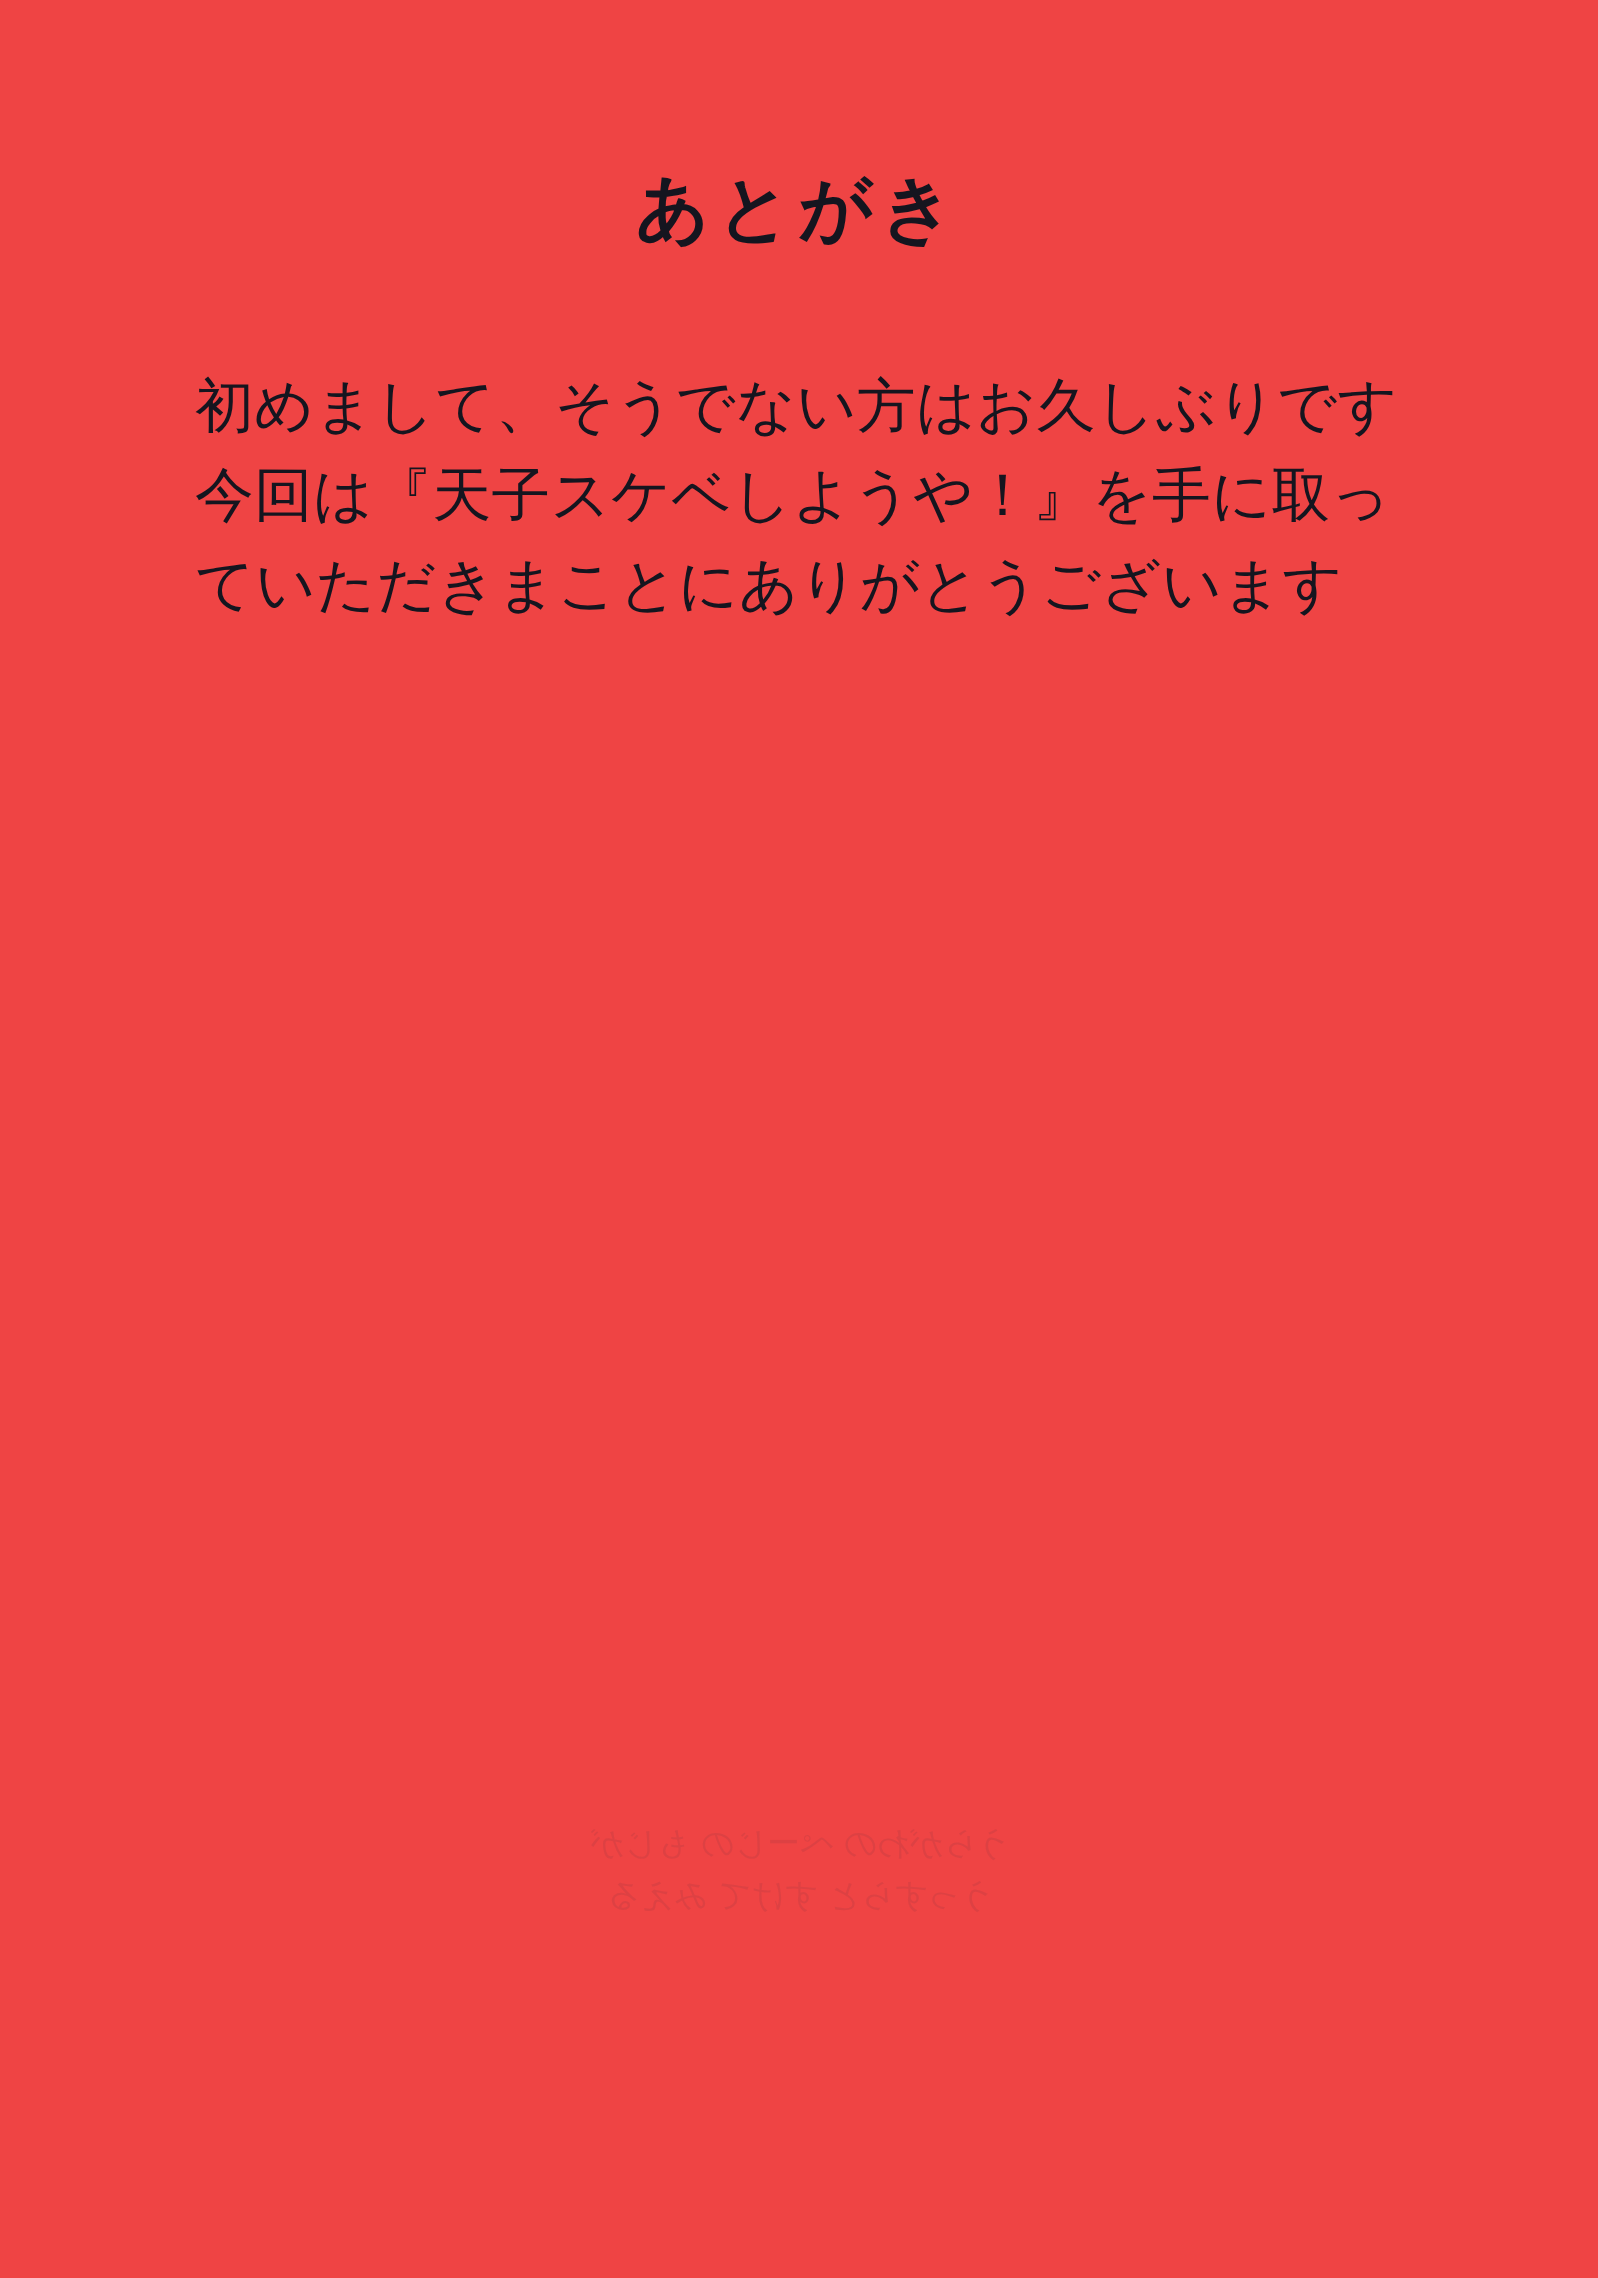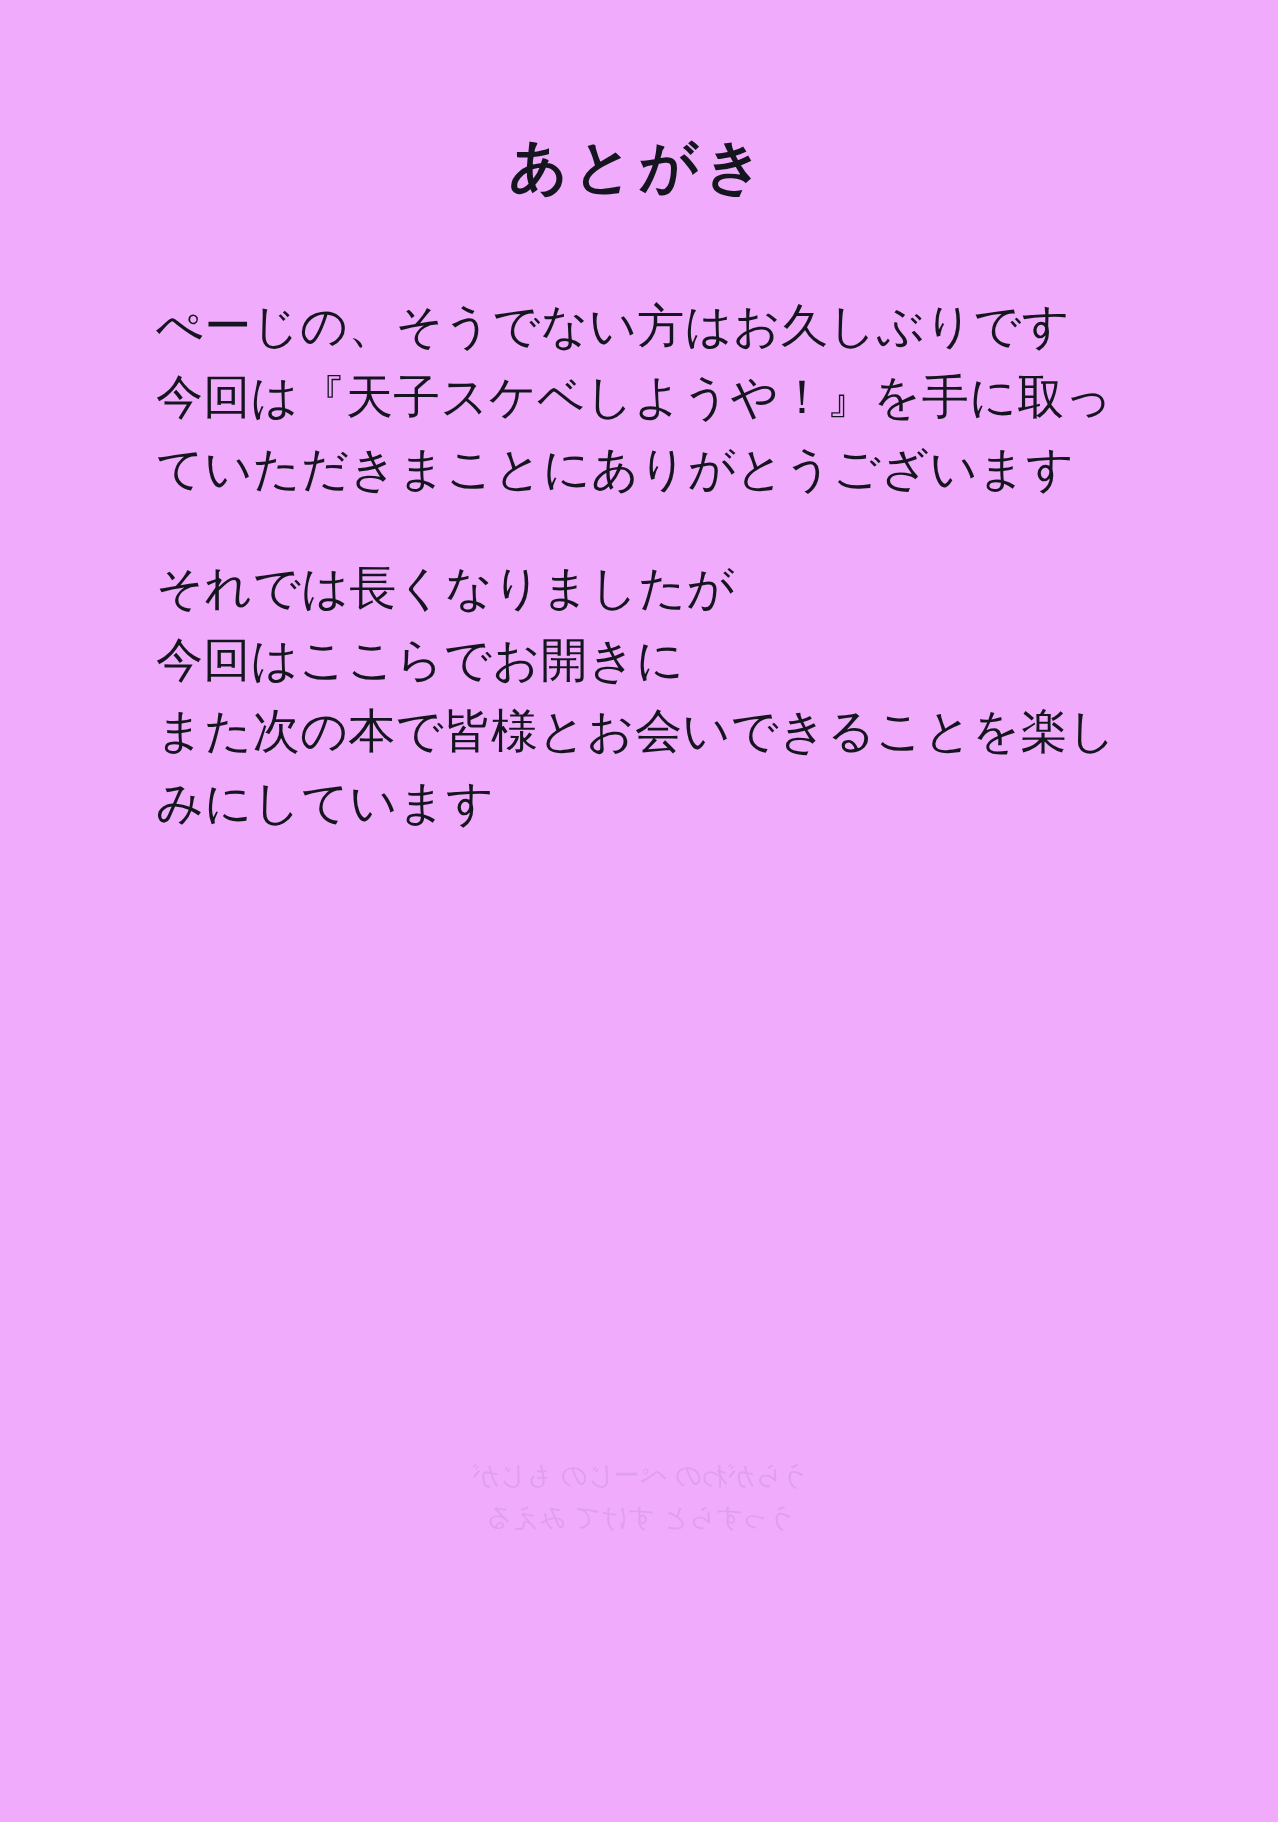--- a/index.html
+++ b/index.html
@@ -12,21 +12,21 @@
     height: 1822px;
     position: relative;
     font-family: "DejaVu Sans", sans-serif;
     color: #1a1a28;
     overflow: hidden;
   }
 
   .page {
     position: absolute;
     inset: 0;
-    background: #f0abfc;
+    background: #ef4444;
     text-decoration: underline;
   }
 
   .afterword-title {
     position: absolute;
     top: 128px;
     left: 0;
     width: 100%;
     text-align: center;
     font-size: 58px;
@@ -73,23 +73,20 @@
   }
 </style>
 </head>
 <body>
 
 <div class="page">
 
   <div class="afterword-title">あとがき</div>
 
   <div class="body-block">
-    <p class="para">ぺーじの、そうでない方はお久しぶりです
+    <p class="para">初めまして、そうでない方はお久しぶりです
 今回は『天子スケベしようや！』を手に取っていただきまことにありがとうございます</p>
-    <p class="para">それでは長くなりましたが
-今回はここらでお開きに
-また次の本で皆様とお会いできることを楽しみにしています</p>
   </div>
 
   <div class="bleed-through">うらがわの ぺーじの もじが
 うっすらと すけて みえる</div>
 
 </div>
 
 </body></html>

